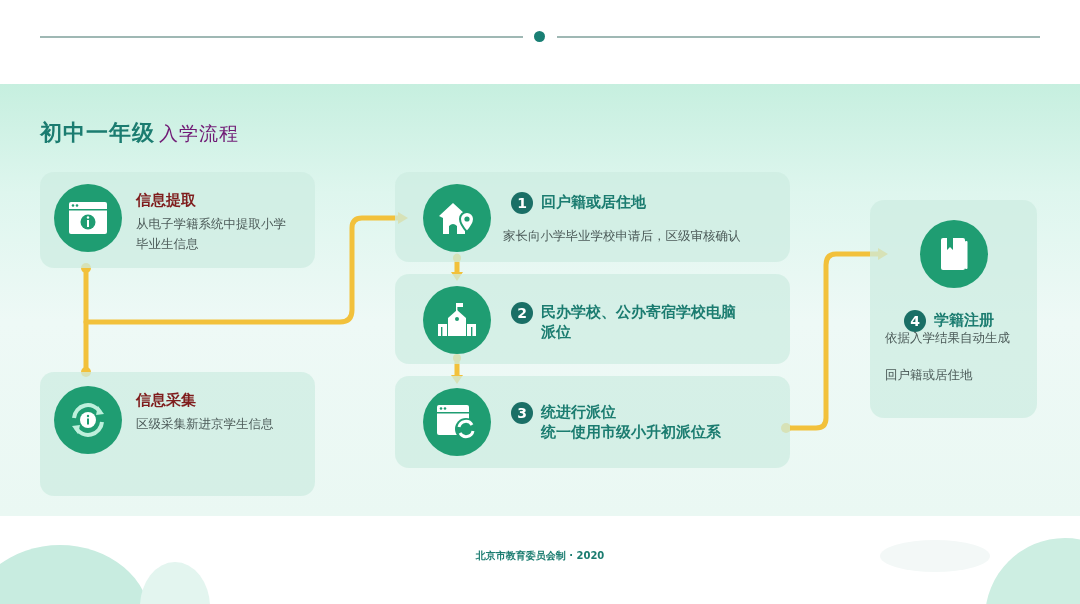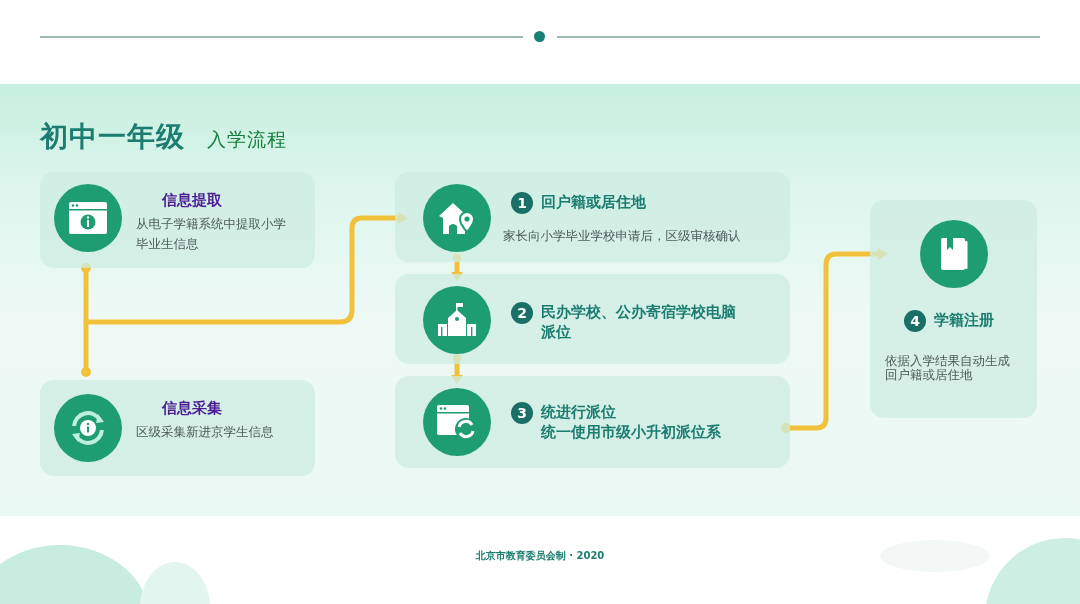--- a/index.html
+++ b/index.html
@@ -23,37 +23,36 @@
       border-radius: 50%; background: #1a7f74;
     }
     .main-panel {
       position: absolute; left: 0; top: 84px; width: 1080px; height: 432px;
       background: linear-gradient(180deg, #c6efdf 0%, #def6ee 25%, #eef9f6 55%, #eaf8f3 100%);
     }
     .title-wrap {
       position: absolute; left: 40px; top: 118px; display: flex; align-items: baseline;
     }
     .title-main {
-      font-size: 28px; font-weight: bold; color: #1b7c70; letter-spacing: 1px;
+      font-size: 22px; font-weight: bold; color: #1b7c70; letter-spacing: 1px;
     }
     .title-sub {
-      font-size: 19px; color: #15803d; margin-left: 22px; letter-spacing: 1px;
+      font-size: 19px; color: #701a75; margin-left: 4px; letter-spacing: 1px;
     }
     .card {
       position: absolute; border-radius: 14px;
       background: rgba(205, 236, 226, 0.75);
     }
     .icon-circle {
       position: absolute; border-radius: 50%; background: #1f9d72;
       display: flex; align-items: center; justify-content: center;
     }
     .card-title {
-      position: absolute; font-size: 15px; font-weight: bold; color: #4c1d95;
+      position: absolute; font-size: 15px; font-weight: bold; color: #7f1d1d;
       line-height: 20px;
-      margin-left: 26px;
     }
     .card-desc {
       position: absolute; font-size: 12.5px; color: #4b5a58; line-height: 20px;
     }
     .step-num {
       display: inline-flex; align-items: center; justify-content: center;
       width: 22px; height: 22px; border-radius: 50%;
       background: #1a6f66; color: #ffffff; font-size: 14px; font-weight: bold;
       margin-right: 8px; vertical-align: middle; flex: none;
     }
@@ -122,21 +121,21 @@
       <circle cx="20" cy="21" r="7.5" fill="#1f9d72"></circle>
       <rect x="19" y="19" width="2" height="7" fill="#ffffff"></rect>
       <circle cx="20" cy="16.5" r="1.2" fill="#ffffff"></circle>
     </svg>
   </div>
   <div class="card-title" style="left:96px; top:18px;">信息提取</div>
   <div class="card-desc" style="left:96px; top:42px;font-family:Liberation Serif, serif;">从电子学籍系统中提取小学</div>
   <div class="card-desc" style="left:96px; top:62px;">毕业生信息</div>
 </div>
 
-<div class="card" style="left:40px; top:380px; width:275px; height:96px;">
+<div class="card" style="left:40px; top:372px; width:275px; height:124px;">
   <div class="icon-circle" style="left:14px; top:14px; width:68px; height:68px;">
     <svg width="44" height="44" viewBox="0 0 44 44">
       <path d="M8 20 A14 14 0 0 1 34 14" fill="none" stroke="#bdf0dc" stroke-width="4"></path>
       <polygon points="32,8 38,16 30,17" fill="#bdf0dc"></polygon>
       <path d="M36 24 A14 14 0 0 1 10 30" fill="none" stroke="#bdf0dc" stroke-width="4"></path>
       <polygon points="12,36 6,28 14,27" fill="#bdf0dc"></polygon>
       <circle cx="22" cy="22" r="8" fill="#ffffff"></circle>
       <rect x="21" y="20.5" width="2" height="6" fill="#1f9d72"></rect>
       <circle cx="22" cy="18" r="1.2" fill="#1f9d72"></circle>
     </svg>
@@ -208,21 +207,21 @@
     <svg width="30" height="36" viewBox="0 0 30 36">
       <rect x="2" y="2" width="24" height="32" rx="2" fill="#ffffff"></rect>
       <rect x="26" y="5" width="2.5" height="28" rx="1" fill="#ffffff"></rect>
       <polygon points="8,2 14,2 14,14 11,11 8,14" fill="#1f9d72"></polygon>
     </svg>
   </div>
   <div class="step-title" style="left:34px; top:110px;">
     <span class="step-num">4</span>
     <span>学籍注册</span>
   </div>
-  <div class="card-desc" style="left:15px; top:151px;">依据入学结果自动生成</div>
+  <div class="card-desc" style="left:15px; top:128px;">依据入学结果自动生成</div>
   <div class="card-desc" style="left:15px; top:165px;">回户籍或居住地</div>
 </div>
 
 <div class="deco" style="left:-30px; top:545px; width:180px; height:150px; background:#c8ece0;"></div>
 <div class="deco" style="left:140px; top:562px; width:70px; height:90px; background:#e3f5ef;"></div>
 <div class="deco" style="left:985px; top:538px; width:160px; height:160px; background:#cdeee2;"></div>
 <div class="deco" style="left:880px; top:540px; width:110px; height:32px; background:#f3f8f7;"></div>
 
 <div class="footer-text">北京市教育委员会制 · 2020</div>
 

